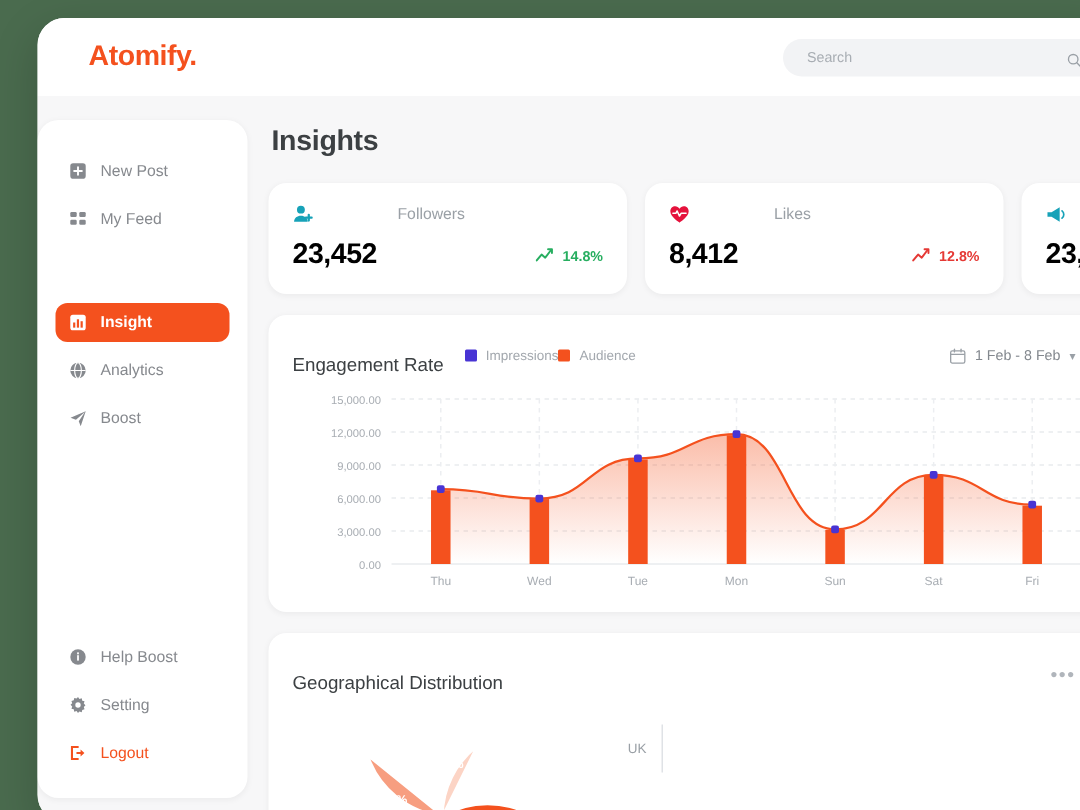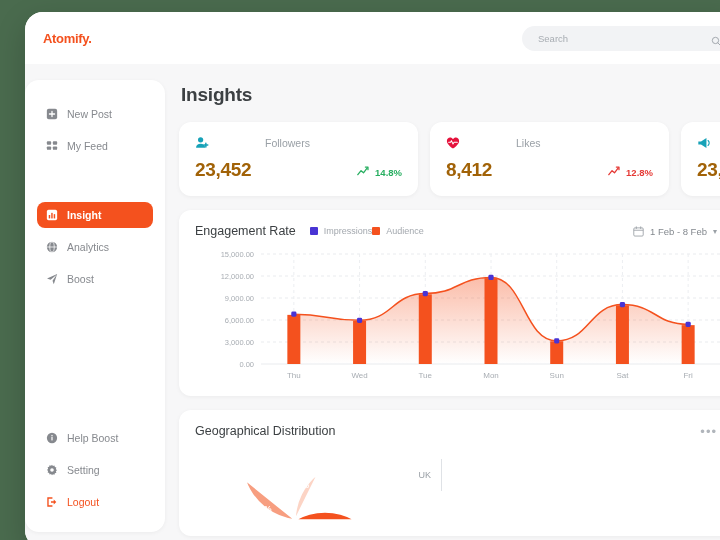--- a/index.html
+++ b/index.html
@@ -24,22 +24,22 @@
 
   
   #topbar {
     height: 52px;
     background: #ffffff;
     display: flex; align-items: center;
     padding: 0 16px 0 18px;
     position: relative;
   }
   #brand {
-    font-size: 13px; font-weight: bold;
-    color: #f4511e; letter-spacing: -.3px;
+    font-size: 19px; font-weight: bold;
+    color: #f4511e; letter-spacing: -.3px; margin-left: 16px;
   }
   #brand .dot { color: #f4511e; }
   #search-wrap {
     position: absolute; left: 497px; top: 14px;
     width: 210px; height: 25px;
     background: #f2f3f5; border-radius: 13px;
     display: flex; align-items: center;
     padding: 0 10px 0 16px;
   }
   #search-input {
@@ -120,21 +120,21 @@
     box-shadow: 0 1px 4px rgba(0,0,0,.05);
   }
   .stat-top { display: flex; align-items: center; gap: 10px; }
   .stat-ic { width: 14px; height: 14px; display: flex; align-items:center; justify-content:center; }
   .stat-label { font-size: 10.5px; color: #9aa0a6; padding-left: 46px; }
   .stat-bottom {
     display: flex; align-items: flex-end; justify-content: space-between;
     margin-top: 9px;
   }
   .stat-value {
-    font-size: 19px; font-weight: bold; color: #a16207; letter-spacing: -.3px;
+    font-size: 19px; font-weight: bold; color: #000000; letter-spacing: -.3px;
   }
   .stat-trend {
     display: flex; align-items: center; gap: 5px;
     font-size: 9.5px; font-weight: bold;
     padding-bottom: 3px;
   }
   .trend-up { color: #27ae60; }
   .trend-down { color: #e53935; }
 
   
@@ -143,21 +143,21 @@
     border-radius: 12px;
     box-shadow: 0 1px 4px rgba(0,0,0,.05);
     margin-bottom: 14px;
     padding: 14px 16px 10px 16px;
   }
   .panel-head {
     display: flex; align-items: center; gap: 14px;
     margin-bottom: 8px;
   }
   .panel-title {
-    font-size: 12.5px; color: #3c4043; font-weight: normal;
+    font-size: 12.5px; color: #3c4043; font-weight: normal; margin-top: 12px;
   }
   .legend { display: flex; align-items: center; }
   .legend-item { display: flex; align-items: center; gap: 6px; }
   .legend-sw { width: 8px; height: 8px; border-radius: 1px; }
   .legend-lb { font-size: 9px; color: #a3a8ae; }
   .date-pick {
     margin-left: auto; display: flex; align-items: center; gap: 6px;
     font-size: 9.5px; color: #83888e; cursor: pointer; padding-right: 2px;
   }
   .cal-ic { width: 11px; height: 11px; }

